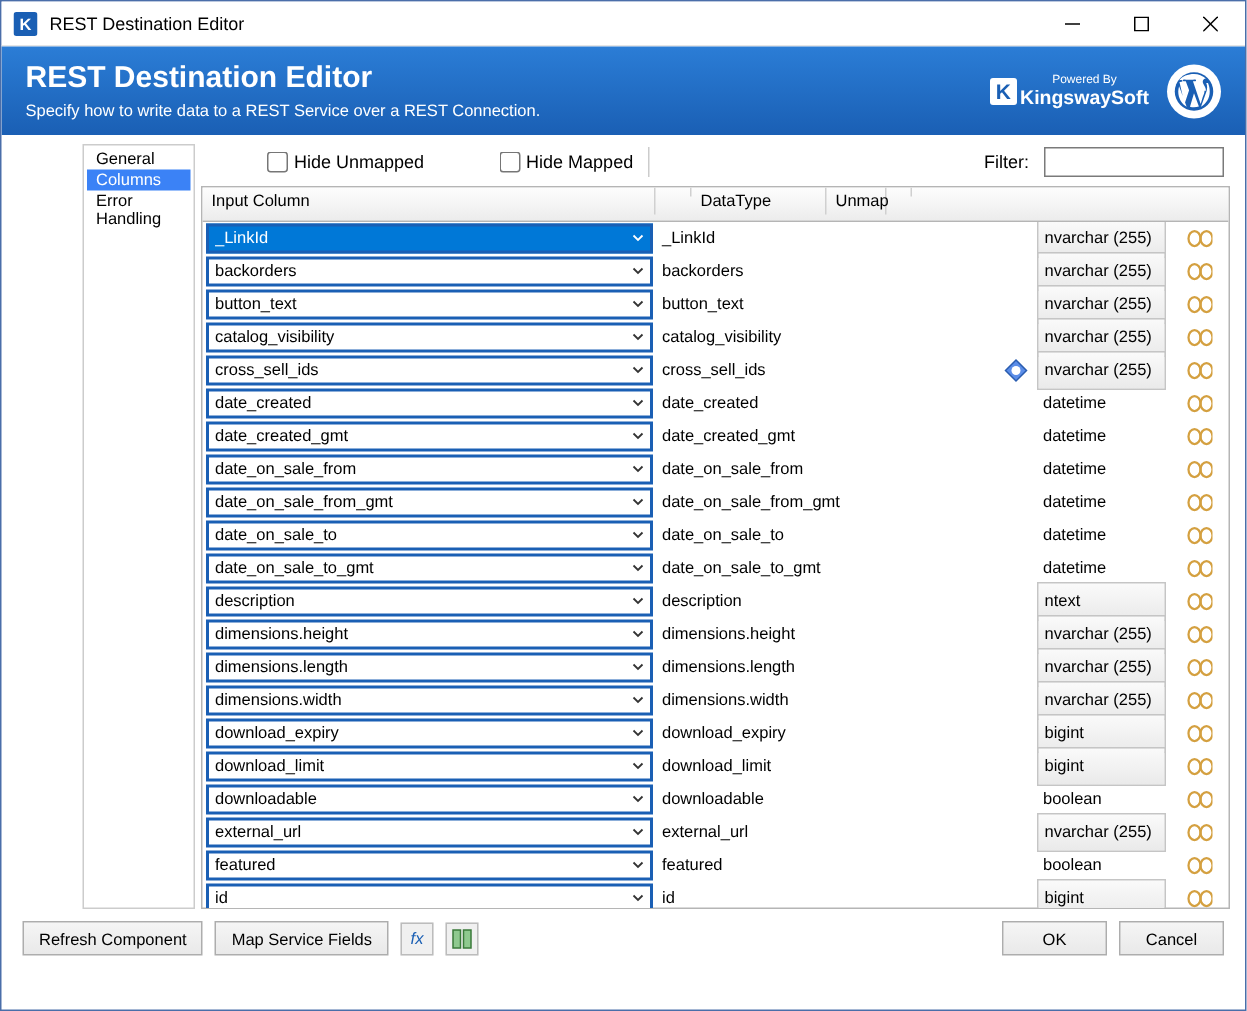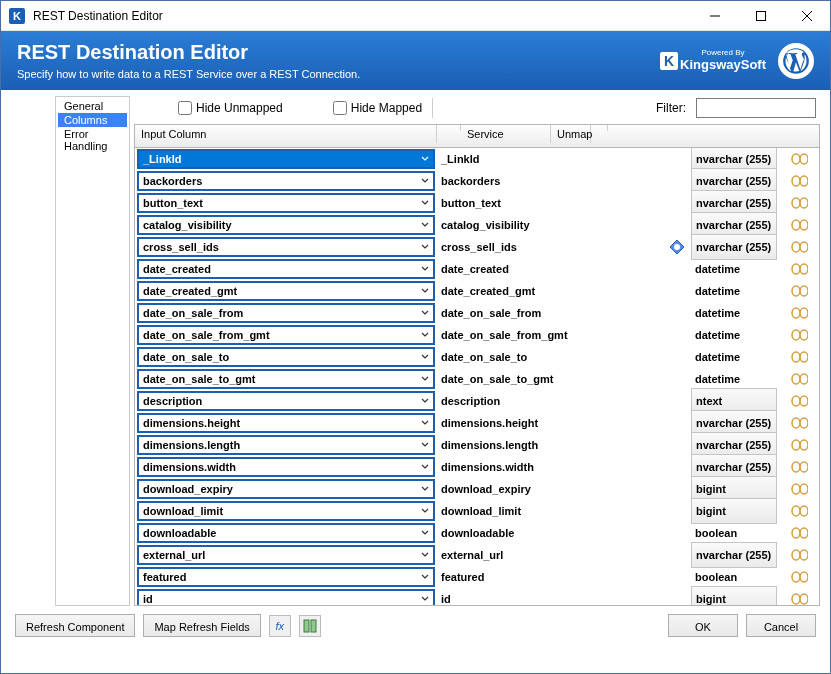--- a/index.html
+++ b/index.html
@@ -38,21 +38,21 @@
 .grid-wrap { flex: 1; border: 1px solid #b5b5b5; overflow: hidden; position: relative; }
 .grid-header { display: flex; background: linear-gradient(#fdfdfd, #ececec); border-bottom: 1px solid #b5b5b5; font-size: 11px; height: 23px; align-items: flex-start; }
 .grid-header .hcell { padding: 3px 6px; border-right: 1px solid #d0d0d0; }
 .hc-input { width: 302px; }
 .hc-rest { width: 228px; }
 .hc-mark { width: 24px; }
 .hc-type { width: 90px; }
 .hc-unmap { width: 40px; text-align: center; }
 .hc-scroll { width: 17px; }
 
-.grid-body { height: 458px; overflow-y: scroll; overflow-x: hidden; font-weight: bold; }
+.grid-body { height: 458px; overflow-y: scroll; overflow-x: hidden; }
 .grid-body::-webkit-scrollbar { width: 17px; }
 .grid-body::-webkit-scrollbar-track { background: #f0f0f0; }
 .grid-body::-webkit-scrollbar-thumb { background: #c0c0c0; border: 1px solid #a0a0a0; }
 
 .row { display: flex; height: 22px; align-items: center; font-size: 11px; }
 .cell-input { width: 302px; padding: 1px 2px; }
 .cell-rest { width: 228px; padding: 1px 2px 1px 4px; display: flex; align-items: center; }
 .cell-mark { width: 24px; display: flex; align-items: center; justify-content: center; }
 .cell-type { width: 90px; padding: 1px 2px; }
 .cell-unmap { width: 40px; display: flex; align-items: center; justify-content: center; }
@@ -146,21 +146,21 @@
       <div class="vsep"></div>
       <div class="spacer"></div>
       <span class="filter-label">Filter:</span>
       <input class="filter-input" value="" style="">
     </div>
 
     <div class="grid-wrap">
       <div class="grid-header">
         <div class="hcell hc-input">Input Column</div>
         <div class="hcell hc-mark"></div>
-        <div class="hcell hc-type">Service</div>
+        <div class="hcell hc-type">DataType</div>
         <div class="hcell hc-unmap">Unmap</div>
         <div class="hcell hc-scroll"></div>
       </div>
       <div class="grid-body" id="grid-body">
           <div class="row">
             <div class="cell-input">
               <div class="combo selected">
                 <span class="combo-text">_LinkId</span>
                 <span class="chev">
                   <svg width="8" height="6">
@@ -690,21 +690,21 @@
               </span>
             </div>
           </div>
         </div>
     </div>
   </div>
 </div>
 
 <div class="footer">
   <button class="btn">Refresh Component</button>
-  <button class="btn">Map Refresh Fields</button>
+  <button class="btn">Map Service Fields</button>
   <div class="icon-btn">
       <span style="color:#1a5fb4;font-style:italic;font-weight:normal">fx</span>
     </div>
   <div class="icon-btn">
     <svg width="14" height="14">
         <rect x="1" y="1" width="5" height="12" fill="#8fc98f" stroke="#3a7a3a"></rect>
         <rect x="8" y="1" width="5" height="12" fill="#8fc98f" stroke="#3a7a3a"></rect>
       </svg>
   </div>
   <div class="spacer"></div>

